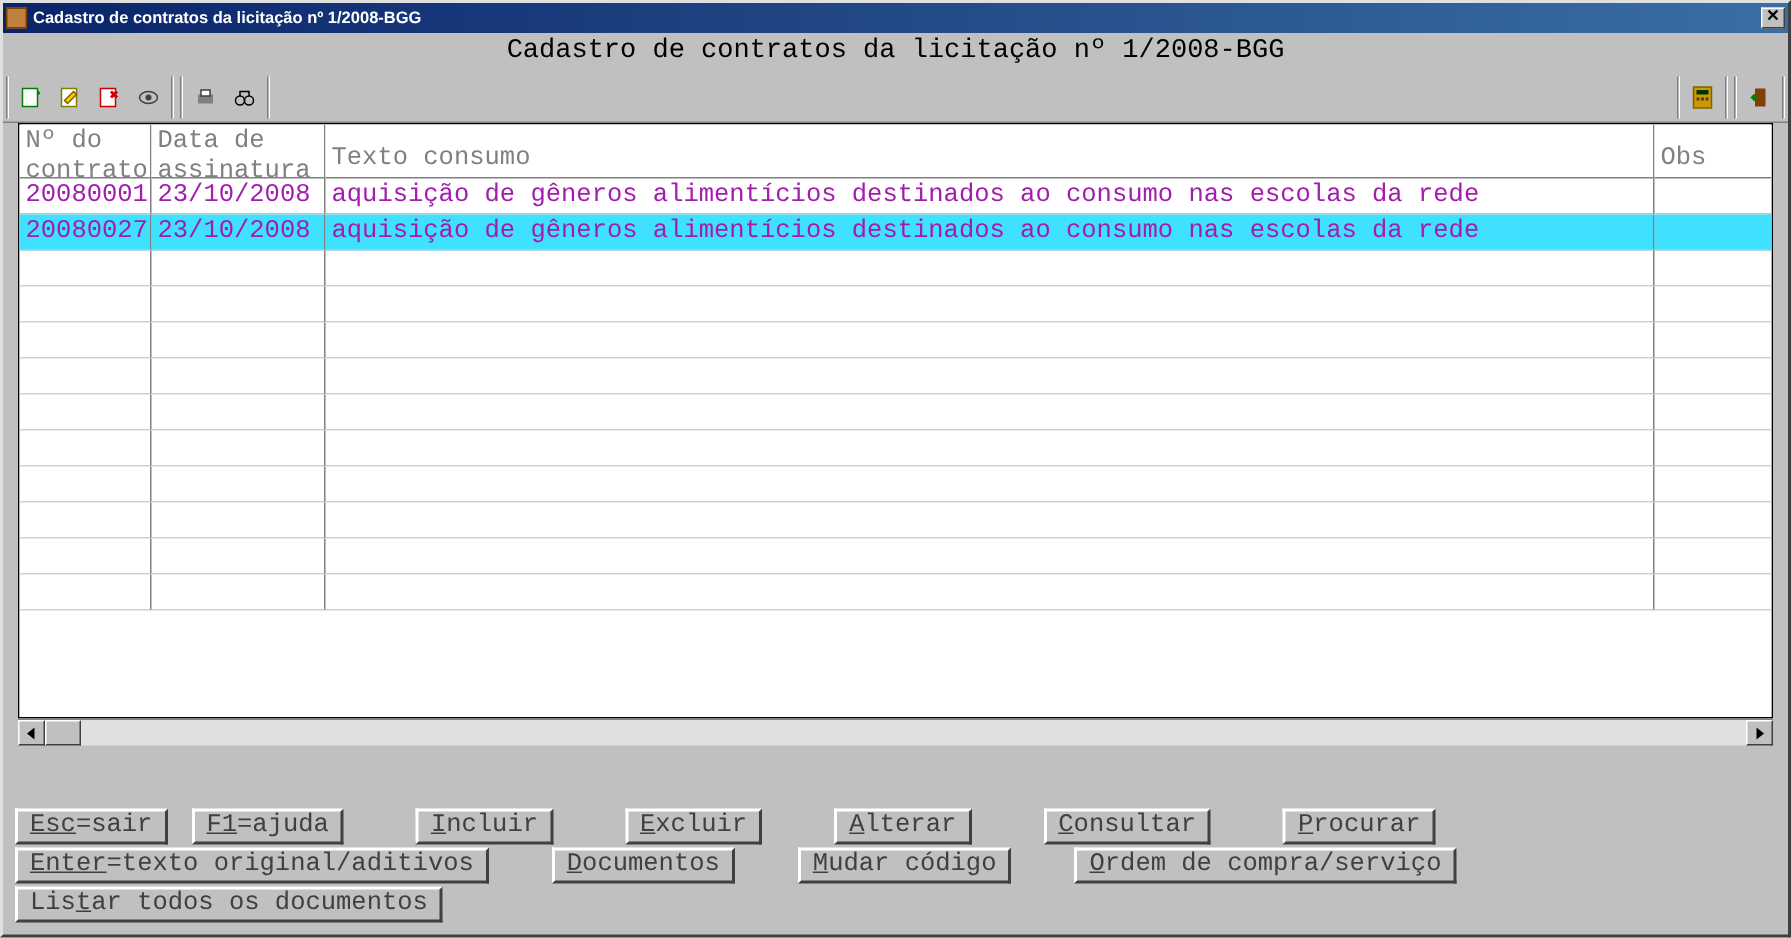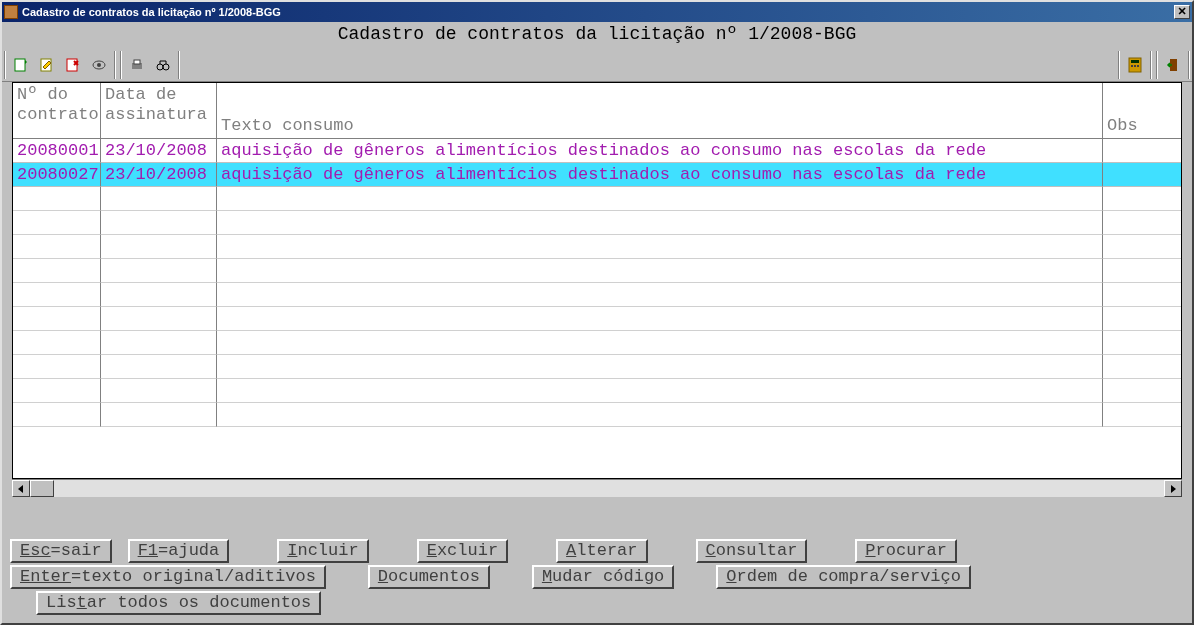--- a/index.html
+++ b/index.html
@@ -96,21 +96,21 @@
   }
   .grid {
     flex: 1;
     background: #fff;
     overflow: hidden;
     display: flex;
     flex-direction: column;
   }
   .grid-header {
     display: flex;
-    height: 56px;
+    height: 36px;
   }
   .gh-cell {
     background: #fff;
     color: #808080;
     font-family: "Courier New", monospace;
     font-size: 17px;
     border-right: 1px solid #808080;
     border-bottom: 1px solid #808080;
     padding: 2px 4px;
     display: flex;
@@ -185,21 +185,21 @@
     border: 2px solid;
     border-color: #fff #404040 #404040 #fff;
     padding: 0 8px;
     height: 24px;
     line-height: 20px;
     cursor: pointer;
     margin-right: 16px;
   }
   .btn .u { text-decoration: underline; }
   .btn-row2 .btn { margin-right: 10px; }
-  .btn-row3 .btn { margin-left: 26px; }
+  .btn-row3 .btn { }
 </style>
 </head>
 <body>
 
 <div class="window">
 
   <div class="titlebar">
     <div class="titlebar-icon"></div>
     <div class="titlebar-text">Cadastro de contratos da licitação nº 1/2008-BGG</div>
     <div class="titlebar-btn">✕</div>

